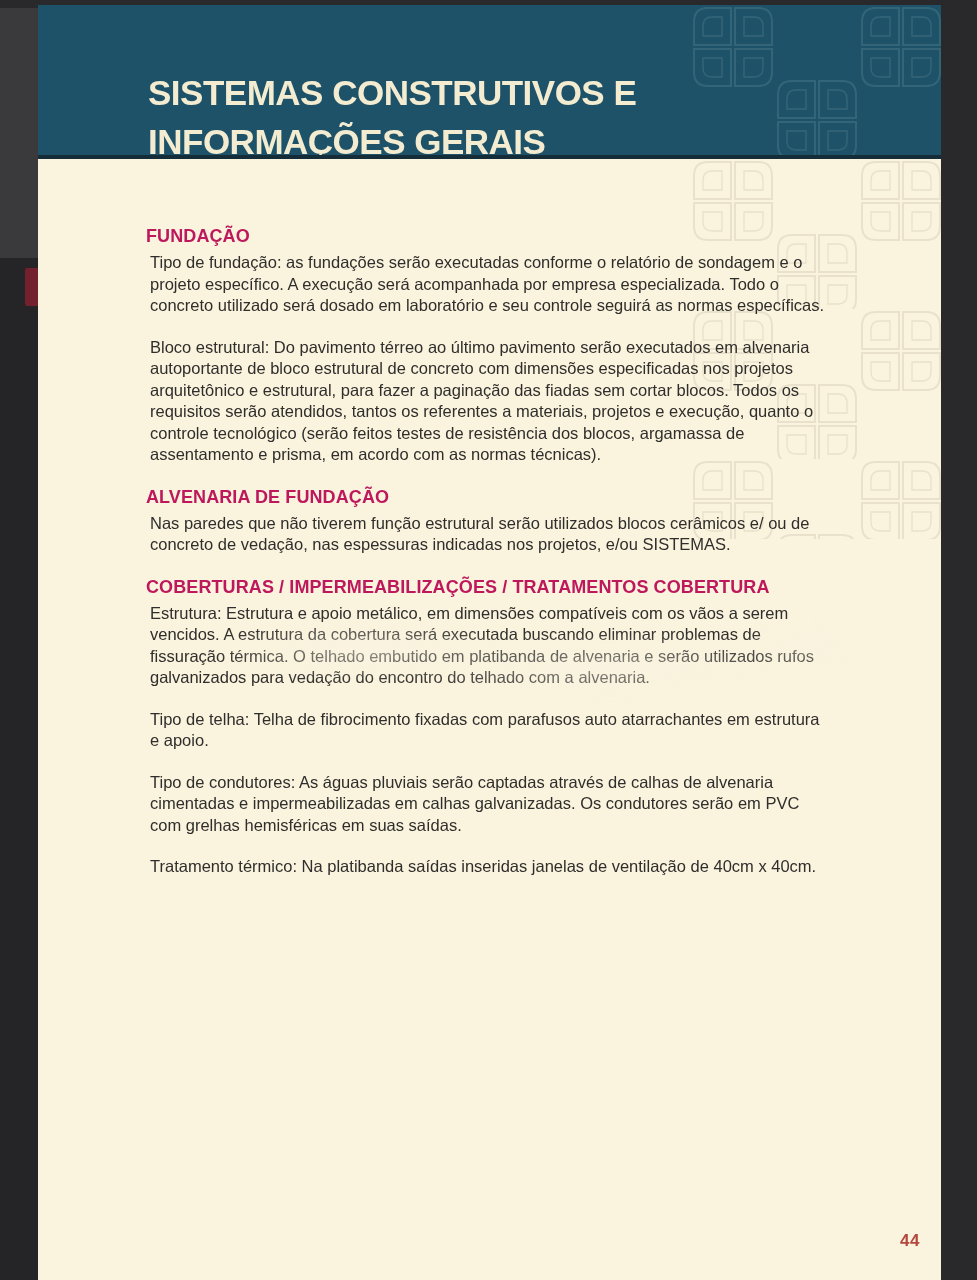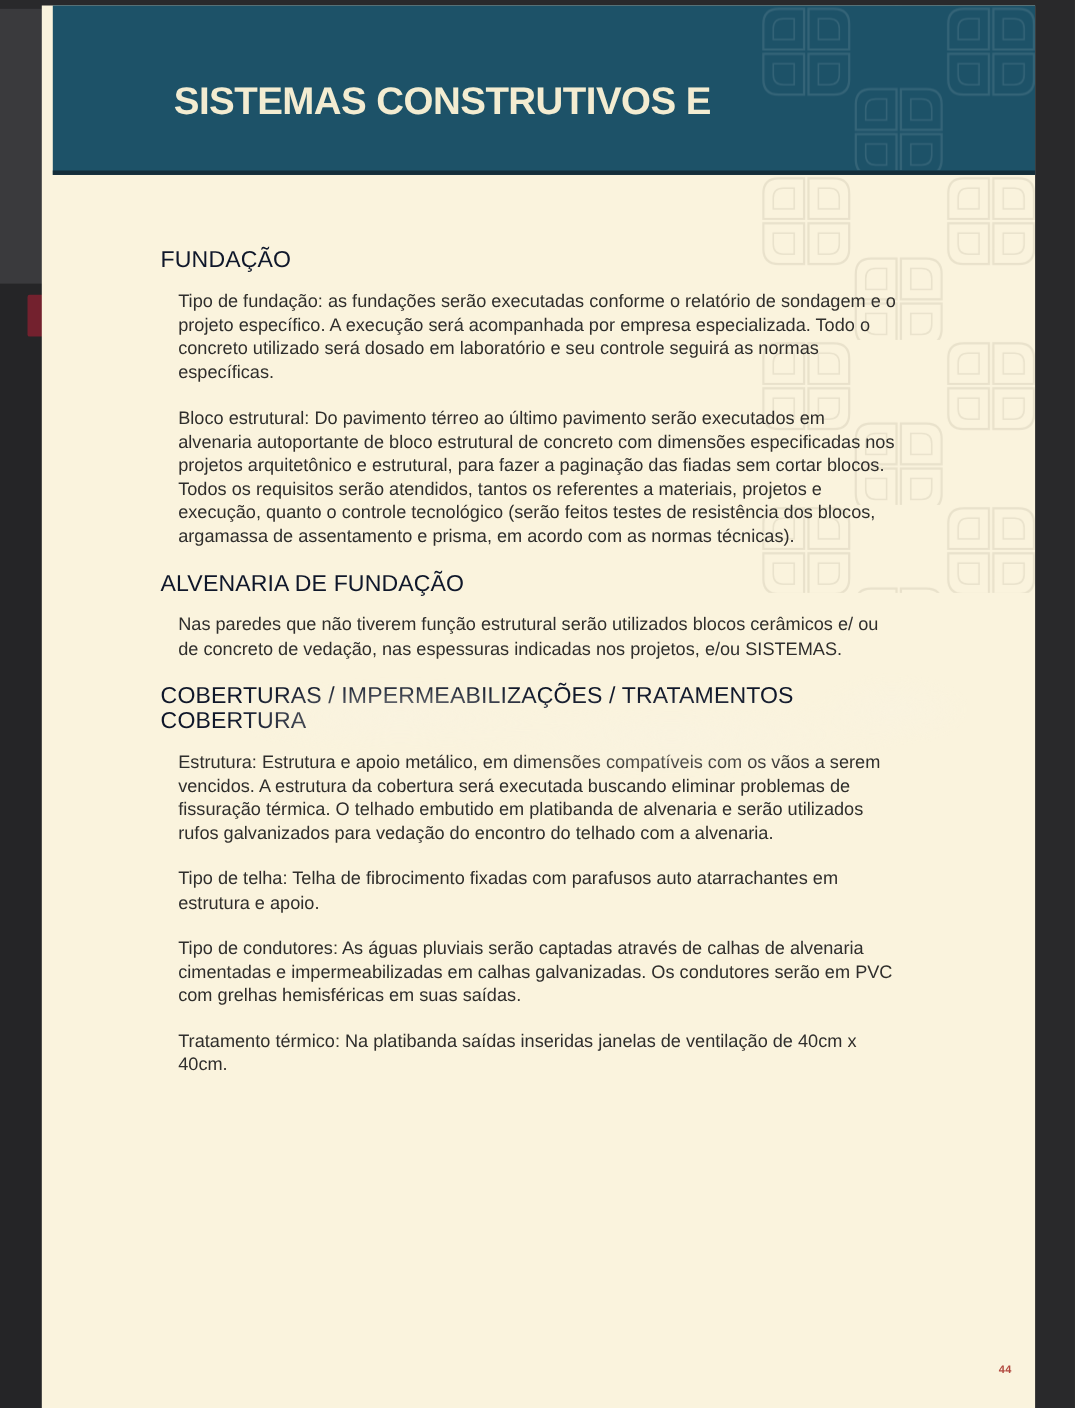--- a/index.html
+++ b/index.html
@@ -11,54 +11,54 @@
   .bg-lighter{position:absolute;left:0;top:8px;width:40px;height:250px;background:#3a3a3d;}
   .bg-bottom{position:absolute;left:0;top:258px;width:40px;height:1022px;background:#252527;}
   .red-tab{position:absolute;left:25px;top:268px;width:15px;height:38px;background:#73212e;border-radius:2px;}
 
   .page{
     position:absolute;left:38px;top:5px;width:903px;height:1275px;
     background:#faf3dd;
   }
   .header{
     position:relative;height:150px;background:#1d5268;
-    border-bottom:4px solid #142d39;overflow:hidden;margin-left:10px;
+    border-bottom:4px solid #142d39;overflow:hidden;
   }
   .pattern-svg{position:absolute;top:0;right:0;pointer-events:none;}
   .header .pattern-svg{color:rgba(255,255,255,0.10);}
   .body-pattern{color:rgba(110,100,70,0.12);top:0;}
 
   .title{
     position:absolute;left:110px;top:40px;z-index:2;
     color:#f3ecd1;font-size:35px;font-weight:bold;line-height:49px;
     letter-spacing:-0.5px;
   }
   .title span{display:block;}
 
   .content{
     position:relative;z-index:1;
     padding:66px 104px 0 108px;
     color:#2f2e2c;font-size:16.5px;line-height:21.5px;
   }
   .section{margin-bottom:20px;}
-  .section h3{margin:0;font-size:21px;line-height:23px;font-weight:normal;color:#0f172a;letter-spacing:0.1px;}
-  .section p{margin:16px;}
+  .section h3{margin:0;font-size:18px;line-height:23px;font-weight:bold;color:#be185d;letter-spacing:0.1px;}
+  .section p{margin:4px;}
 
   .watermark{
     position:absolute;z-index:3;left:95px;top:600px;width:770px;height:115px;
     pointer-events:none;filter:blur(3px);opacity:0.55;
     background:
       radial-gradient(closest-side at 30% 40%, rgba(249,243,226,0.95), rgba(249,243,226,0) 70%),
       radial-gradient(closest-side at 62% 55%, rgba(249,243,226,0.9), rgba(249,243,226,0) 72%),
       radial-gradient(closest-side at 88% 35%, rgba(249,243,226,0.85), rgba(249,243,226,0) 75%);
   }
 
   .pagenum{
     position:absolute;right:21px;bottom:29px;z-index:4;
-    color:#b2493f;font-size:10px;font-weight:bold;letter-spacing:0.5px;text-align:right;
+    color:#b2493f;font-size:17px;font-weight:bold;letter-spacing:0.5px;text-align:right;
   }
 </style>
 </head>
 <body>
 
 <div class="stage">
 
   <div class="bg-lighter"></div>
   <div class="bg-bottom"></div>
   <div class="red-tab"></div>
@@ -82,20 +82,21 @@
             <use href="#motifA" x="0" y="0"></use>
             <use href="#motifA" x="84" y="73"></use>
             <use href="#motifA" x="-84" y="73"></use>
             <use href="#motifA" x="168" y="0"></use>
           </pattern>
         </defs>
         <rect width="250" height="150" fill="url(#tileA)"></rect>
       </svg>
       <h1 class="title">
         <span>SISTEMAS CONSTRUTIVOS E</span>
+        <span>INFORMAÇÕES GERAIS</span>
       </h1>
     </div>
 
     <div style="position:relative;">
       <svg class="pattern-svg body-pattern" width="250" height="380" xmlns="http://www.w3.org/2000/svg">
         <defs>
           <g id="petalB">
             <path d="M3 40 L3 17 Q3 3 17 3 L40 3 L40 40 Z" fill="none" stroke="currentColor" stroke-width="2"></path>
             <path d="M12 31 L12 21 Q12 12 21 12 L31 12 L31 31 Z" fill="none" stroke="currentColor" stroke-width="1.4"></path>
           </g>

